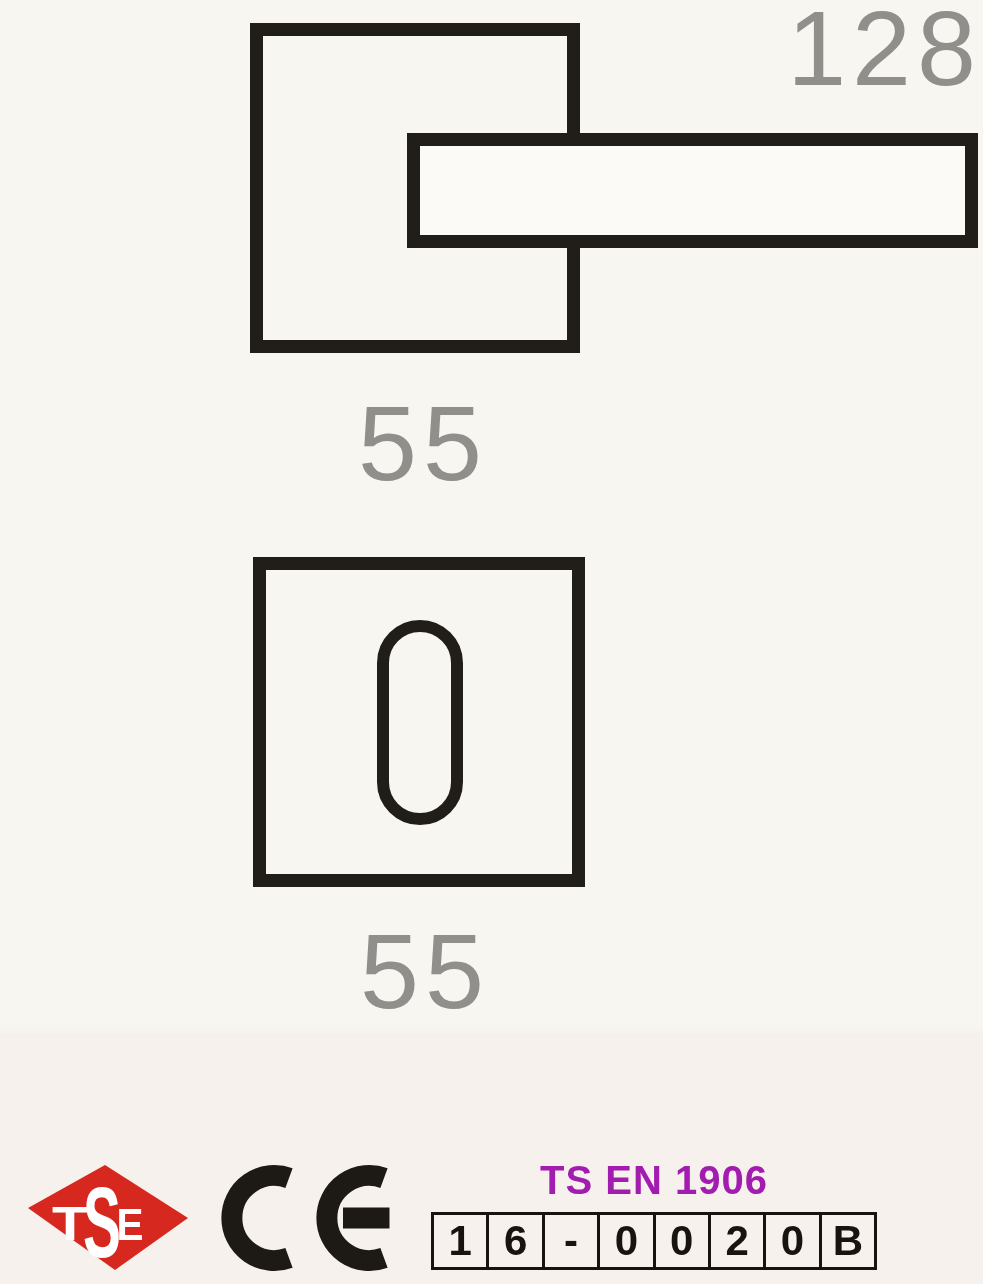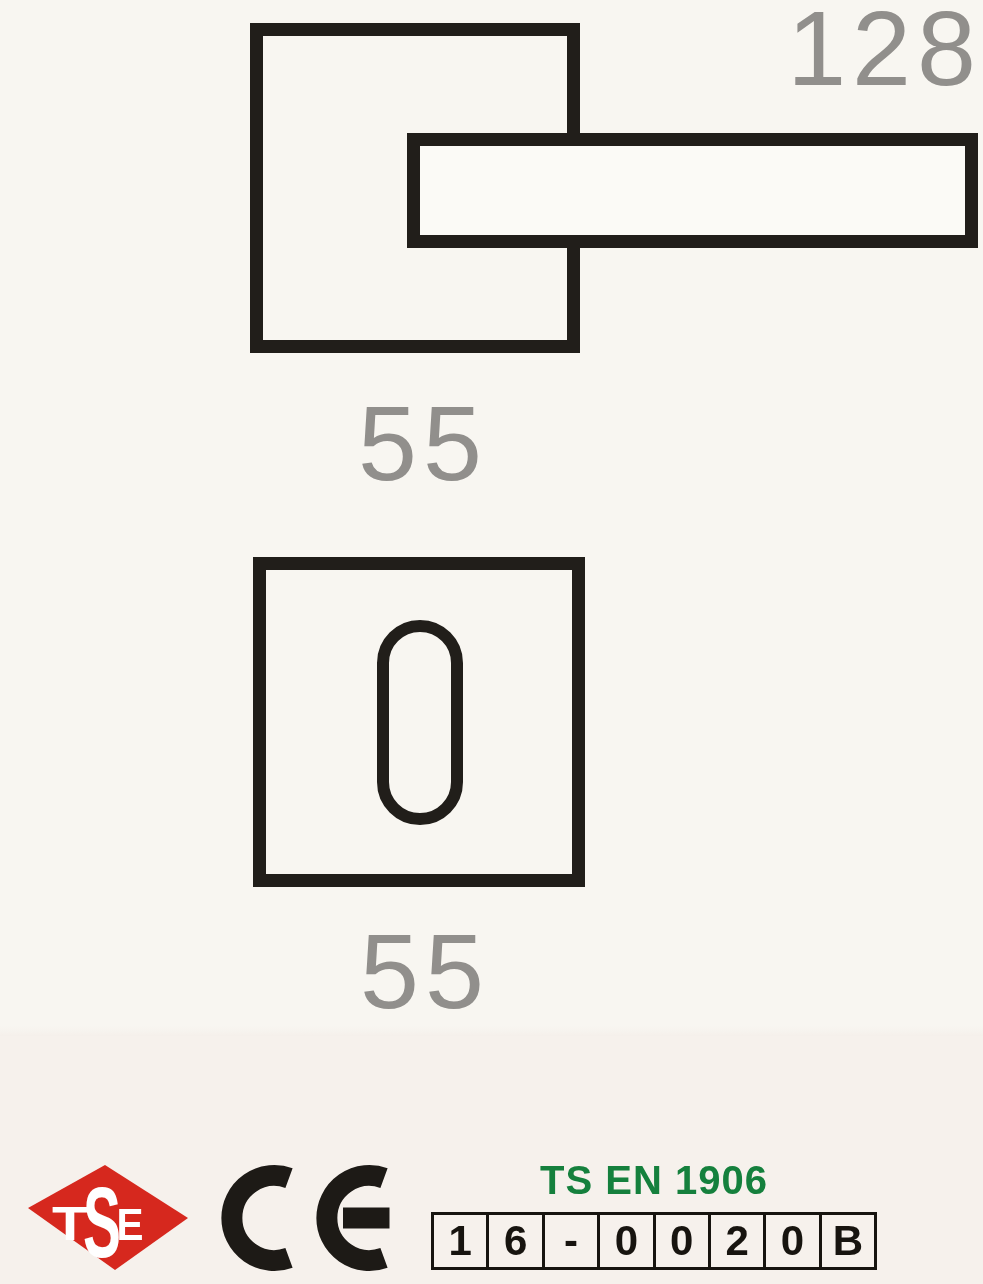--- a/index.html
+++ b/index.html
@@ -31,21 +31,21 @@
     letter-spacing:6px;white-space:nowrap;
   }
   .dim-128{left:722px;top:-5px;width:260px;text-align:right;}
   .dim-55a{left:338px;top:390px;width:170px;text-align:center;}
   .dim-55b{left:340px;top:918px;width:170px;text-align:center;}
   
   .tse-svg{position:absolute;left:18px;top:1158px;}
   .ce-svg{position:absolute;left:210px;top:1155px;}
   .cert-title{
     position:absolute;left:431px;top:1160px;width:446px;
-    text-align:center;font-size:40px;font-weight:bold;color:#15803d;
+    text-align:center;font-size:40px;font-weight:bold;color:#a21caf;
     letter-spacing:1px;line-height:1;
   }
   .cert-table{
     position:absolute;left:431px;top:1212px;width:446px;height:58px;
     box-sizing:border-box;border:3px solid #17140f;
     display:flex;
   }
   .cert-cell{
     flex:1;box-sizing:border-box;border-right:3px solid #17140f;
     display:flex;align-items:center;justify-content:center;

